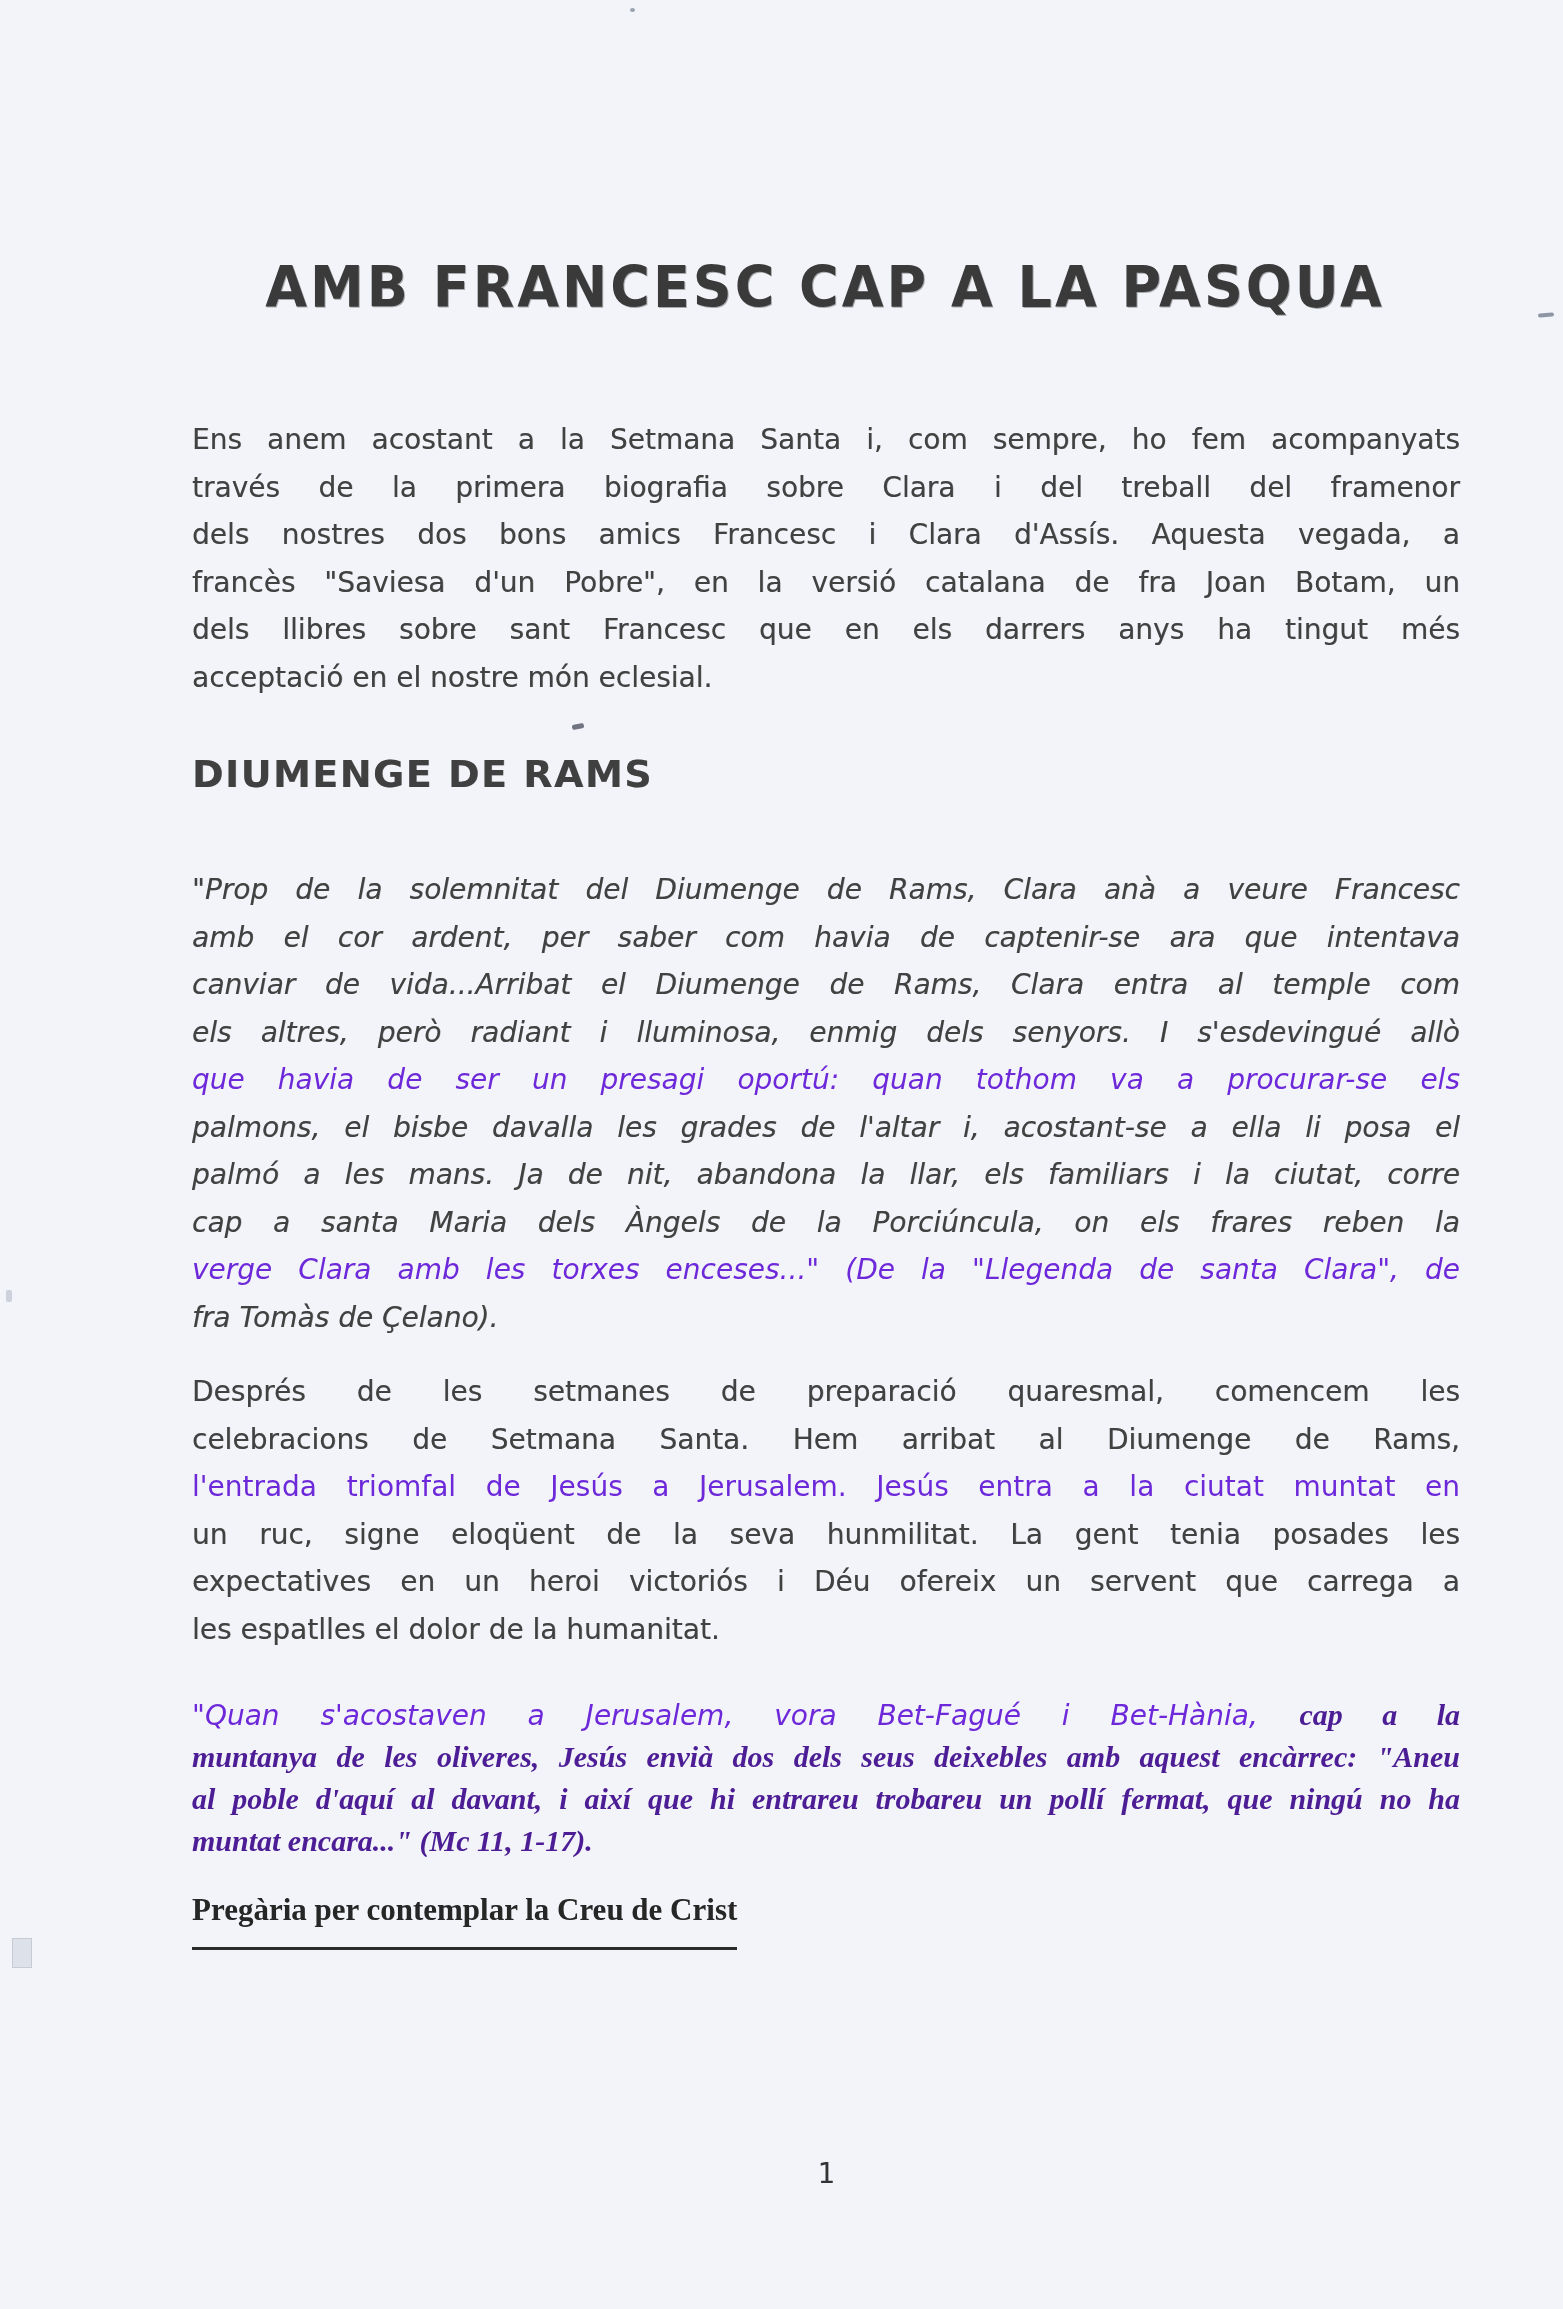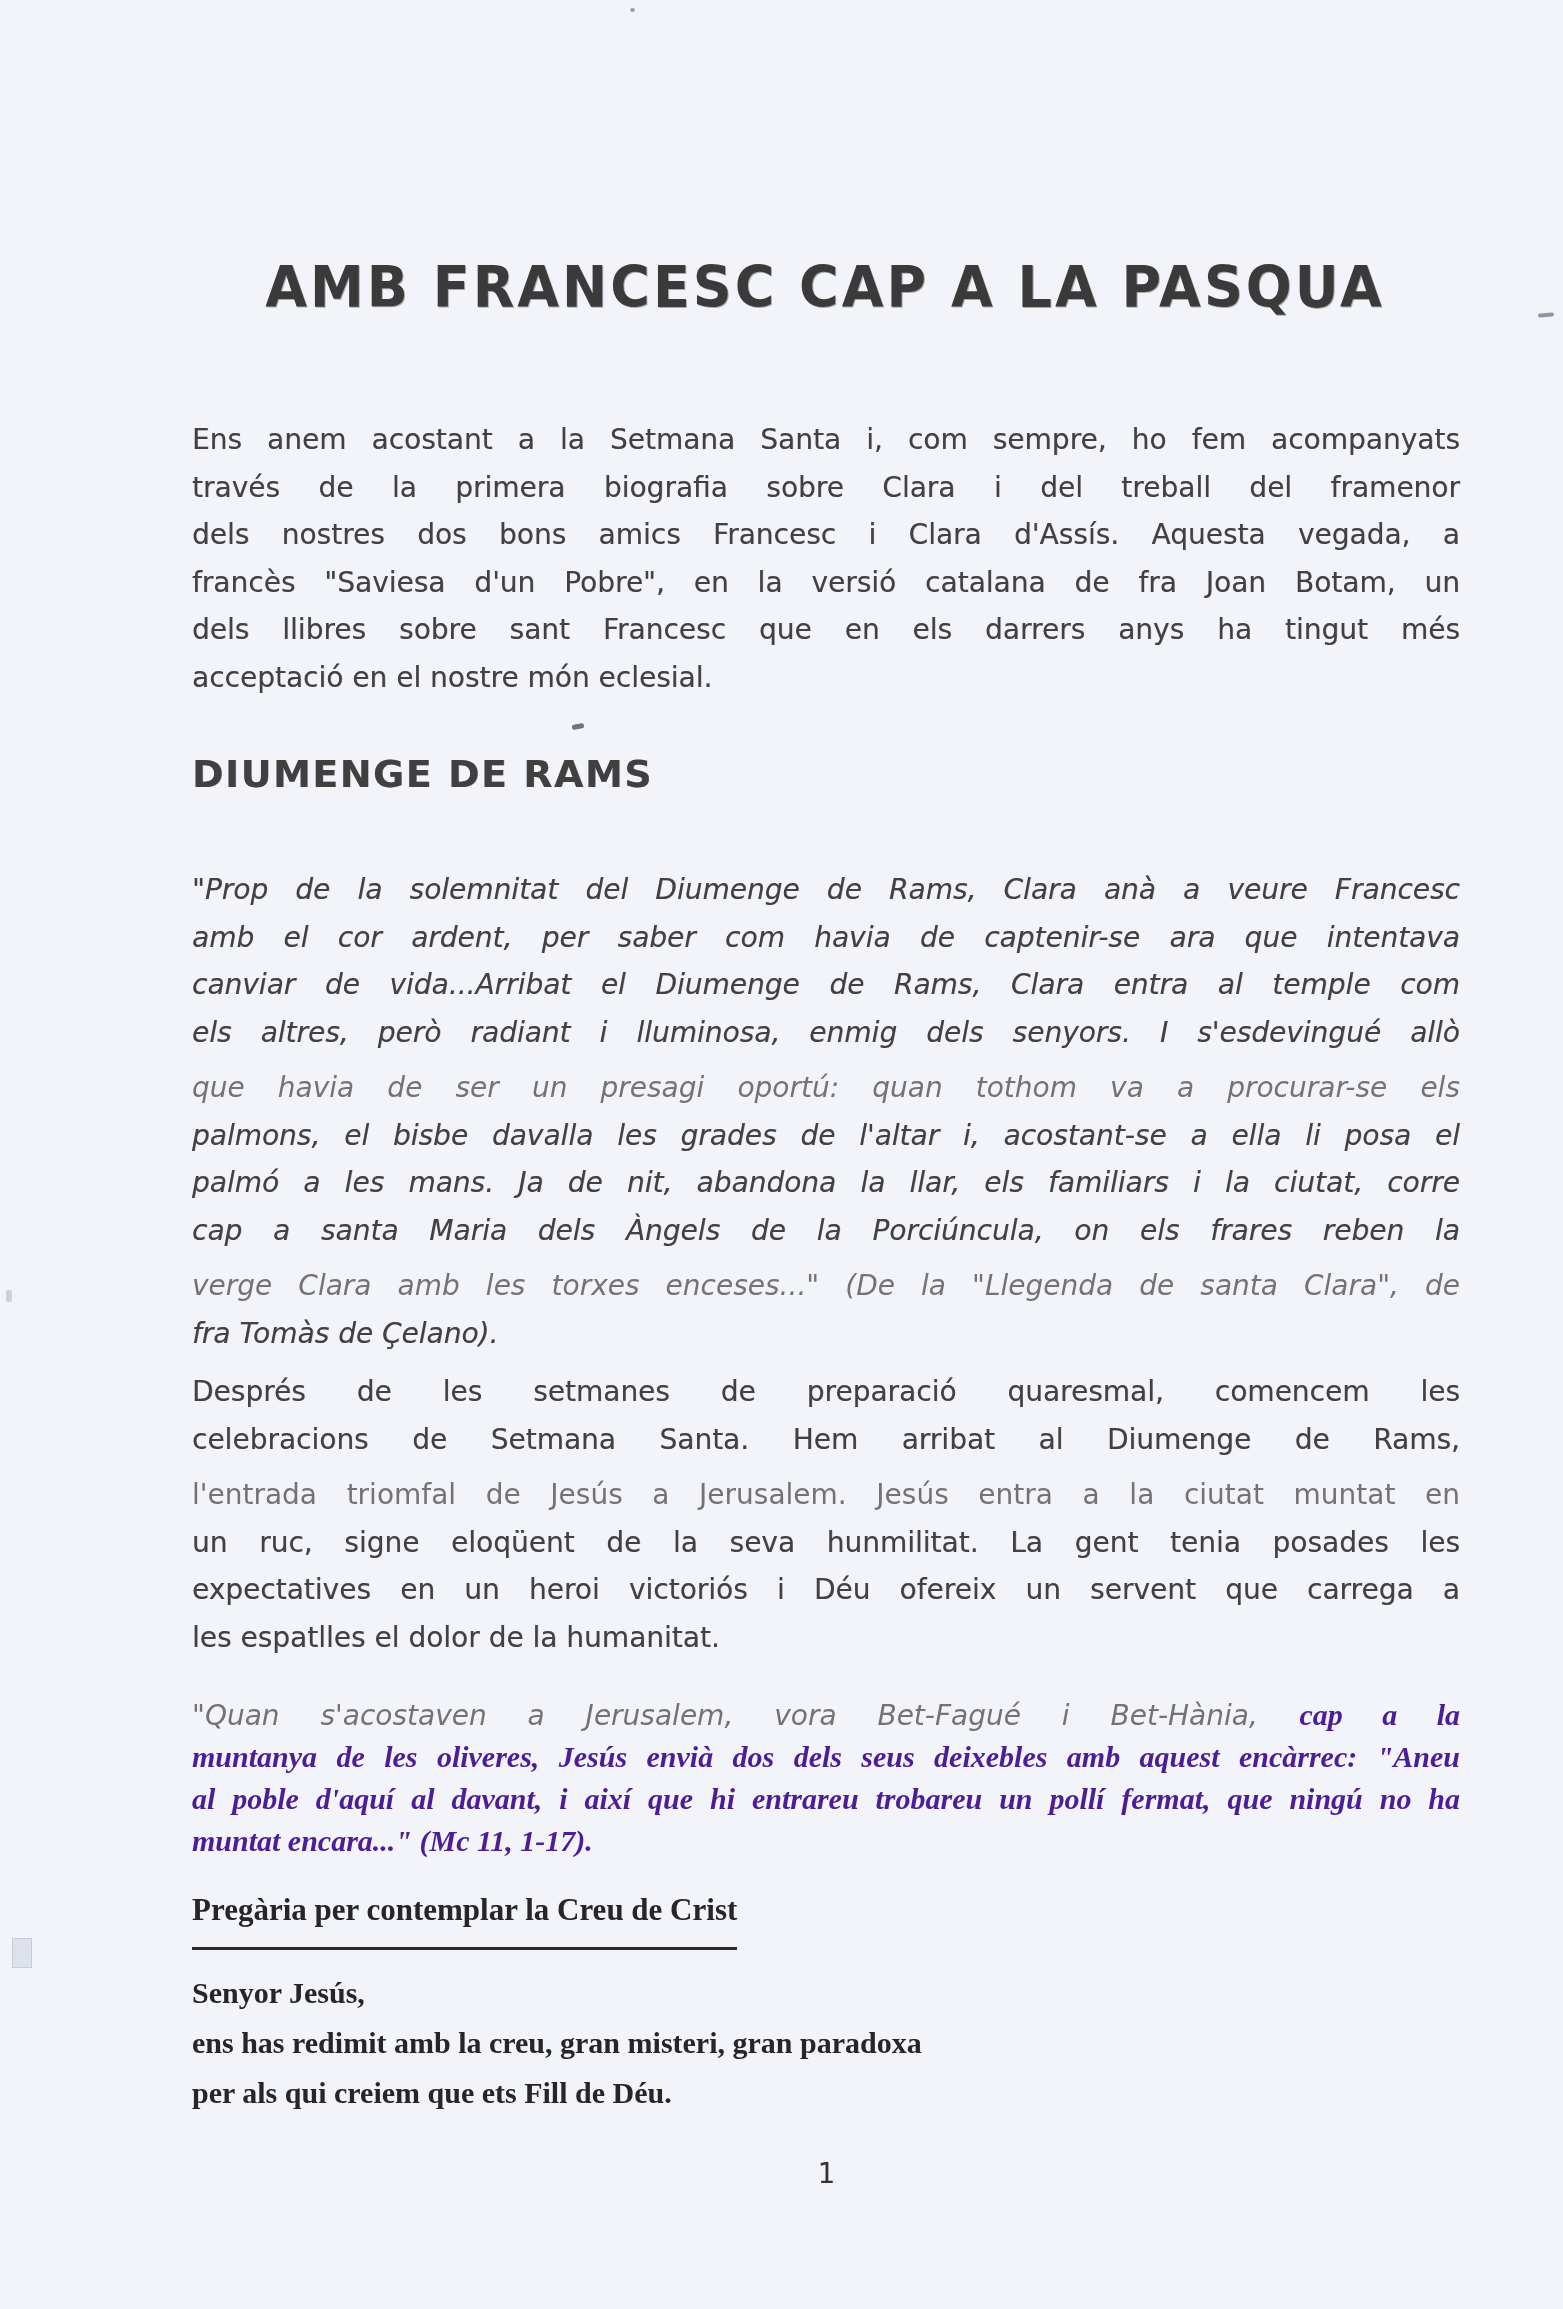--- a/index.html
+++ b/index.html
@@ -43,21 +43,21 @@
     font-size:31px;font-weight:700;color:#262626;
   }
   .prayer-heading .underlined{
     border-bottom:3px solid #2b2b2b;padding-bottom:20px;
   }
   #prayer .pline{
     height:50px;line-height:50px;font-size:30px;
     font-family:"Liberation Serif","DejaVu Serif",serif;
     font-weight:700;color:#262626;
   }
-  .faded{color:#737373;text-shadow:none;margin-top:8px;}
+  .faded{color:#6d28d9;text-shadow:none;}
   .pagenum{
     position:absolute;left:192px;top:2156px;width:1268px;
     text-align:center;font-family:"DejaVu Sans Mono",monospace;
     font-size:29px;color:#333;
   }
   .artifact{position:absolute;}
   #a1{left:630px;top:8px;width:5px;height:4px;background:#99a0ae;border-radius:50%;}
   #a2{left:1538px;top:313px;width:16px;height:4px;background:#8e96a6;transform:rotate(-4deg);border-radius:2px;}
   #a3{left:12px;top:1938px;width:18px;height:28px;background:#dde1e9;border:1px solid #c6cbd6;}
   #a4{left:572px;top:724px;width:12px;height:5px;background:#6f7480;transform:rotate(-10deg);border-radius:2px;}
@@ -108,25 +108,20 @@
       <span class="comic qitalic faded lead-comic">"Quan s'acostaven  a Jerusalem, vora Bet-Fagué i Bet-Hània,</span>
       <span class="serifq">cap a la</span>
     </div>
     <div class="line serifq">muntanya de les oliveres, Jesús envià dos dels seus deixebles amb aquest encàrrec: "Aneu</div>
     <div class="line serifq">al poble d'aquí al davant, i així que hi entrareu trobareu un pollí fermat, que ningú no ha</div>
     <div class="line serifq last">muntat encara..." (Mc 11, 1-17).</div>
   </section>
 
   <h3 class="prayer-heading"><span class="underlined">Pregària per contemplar la Creu de Crist</span></h3>
 
-  <section class="block" id="prayer" style="top:1968px">
-    <div class="pline">Senyor Jesús,</div>
-    <div class="pline">ens has redimit amb la creu, gran misteri, gran paradoxa</div>
-    <div class="pline">per als qui creiem que ets Fill de Déu.</div>
-  </section>
 
   <div class="pagenum">1</div>
 
   <div class="artifact" id="a1"></div>
   <div class="artifact" id="a2"></div>
   <div class="artifact" id="a3"></div>
   <div class="artifact" id="a4"></div>
   <div class="artifact" id="a5"></div>
 
 </div>

